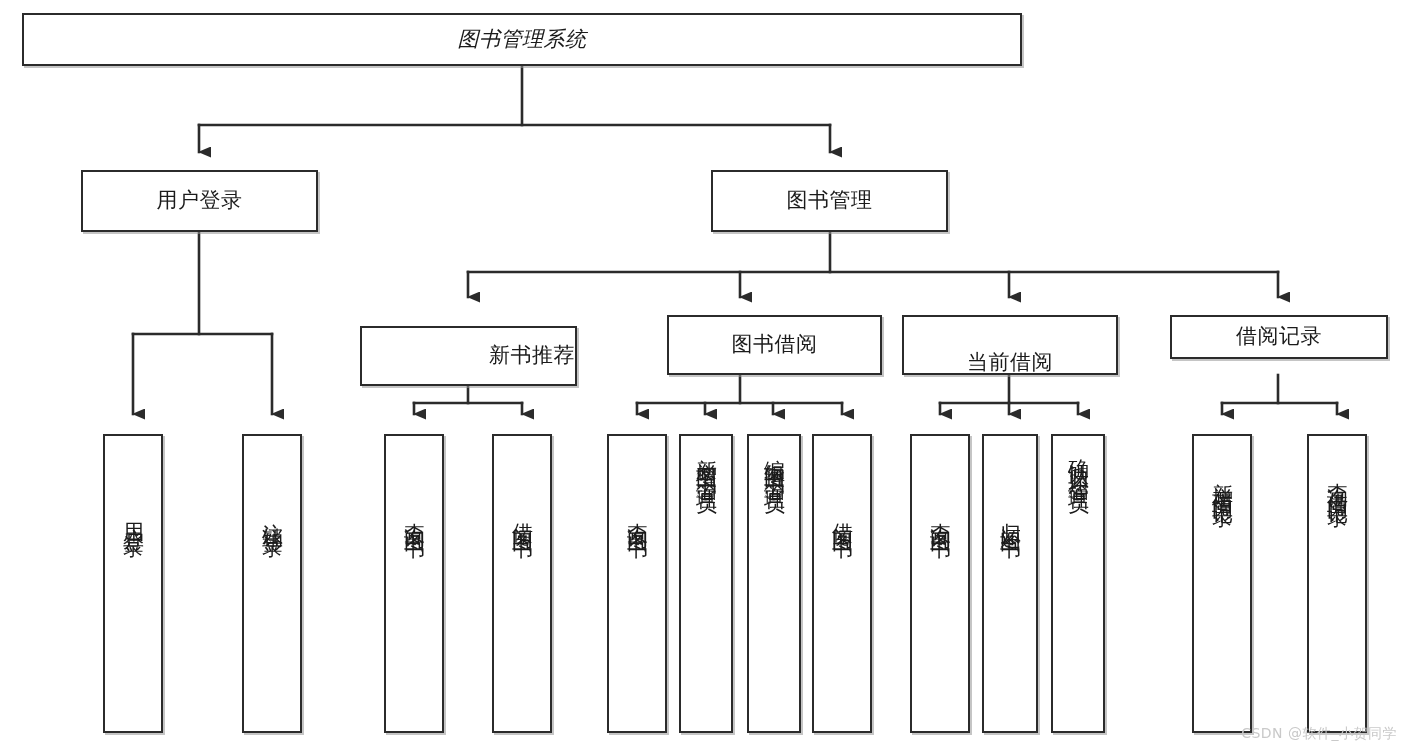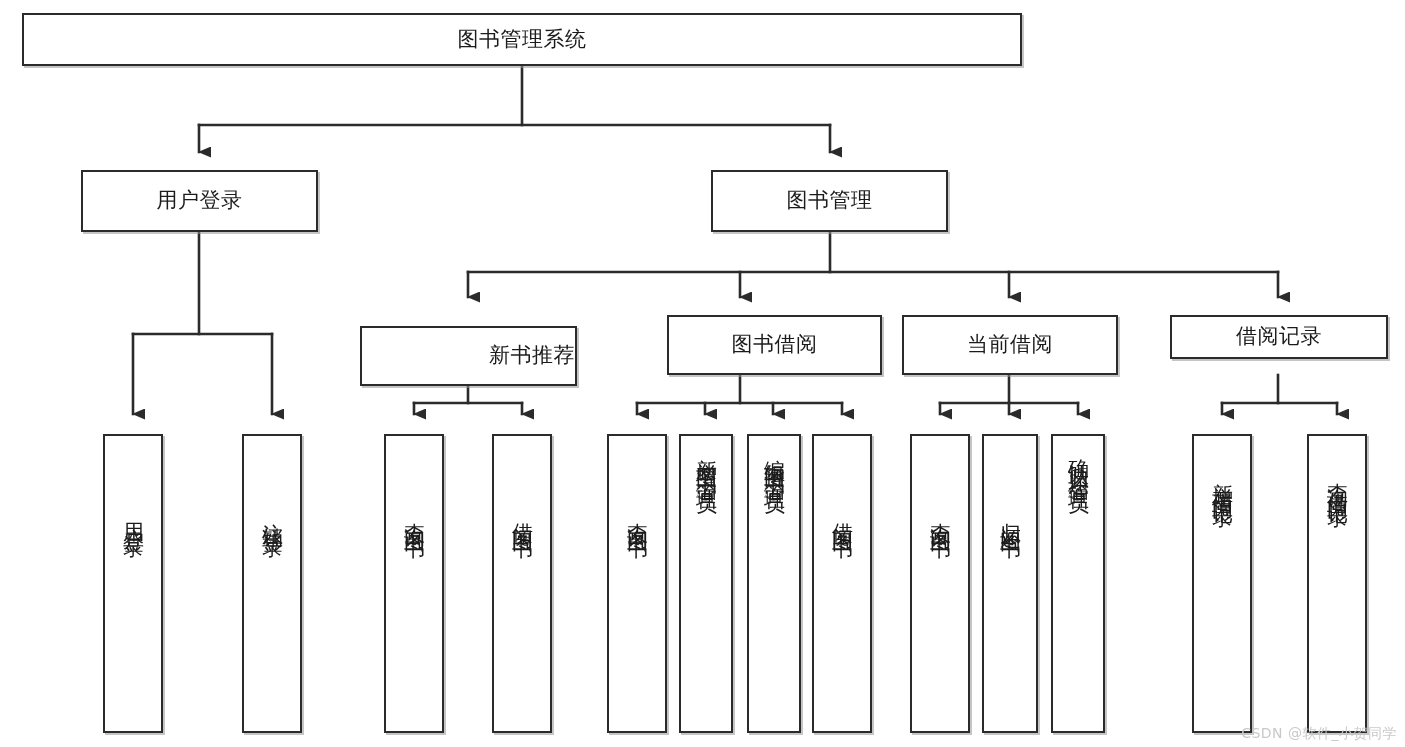--- a/index.html
+++ b/index.html
@@ -118,41 +118,41 @@
       <path d="M 1009,403 L 1009,414" marker-end="url(#arrowhead)"></path>
       <path d="M 1078,403 L 1078,414" marker-end="url(#arrowhead)"></path>
 
       <path d="M 1278,375 L 1278,403"></path>
       <path d="M 1222,403 L 1337,403"></path>
       <path d="M 1222,403 L 1222,414" marker-end="url(#arrowhead)"></path>
       <path d="M 1337,403 L 1337,414" marker-end="url(#arrowhead)"></path>
     </g>
   </svg>
 
-  <div class="node horizontal" style="left:22px; top:13px; width:1000px; height:53px;">
+  <div class="node horizontal" style="left:22px; top:13px; width:1000px; height:53px;font-style:italic;">
     <span class="node-label">图书管理系统</span>
   </div>
 
   <div class="node horizontal" style="left:81px; top:170px; width:237px; height:62px;">
     <span class="node-label">用户登录</span>
   </div>
 
   <div class="node horizontal" style="left:711px; top:170px; width:237px; height:62px;">
     <span class="node-label">图书管理</span>
   </div>
 
   <div class="node horizontal" style="left:360px; top:326px; width:217px; height:60px;justify-content:flex-end;">
     <span class="node-label">新书推荐</span>
   </div>
 
   <div class="node horizontal" style="left:633px; top:315px; width:215px; height:60px;margin-left:34px;">
     <span class="node-label">图书借阅</span>
   </div>
 
-  <div class="node horizontal" style="left:902px; top:315px; width:216px; height:60px;">
+  <div class="node horizontal" style="left:902px; top:315px; width:216px; height:60px;align-items:flex-end;">
     <span class="node-label">当前借阅</span>
   </div>
 
   <div class="node horizontal" style="left:1170px; top:315px; width:218px; height:44px;">
     <span class="node-label">借阅记录</span>
   </div>
 
   <div class="node vertical" style="left:103px; top:434px; width:60px; height:299px; padding-top:70px;">
     <span class="node-label">用户登录</span>
   </div>

